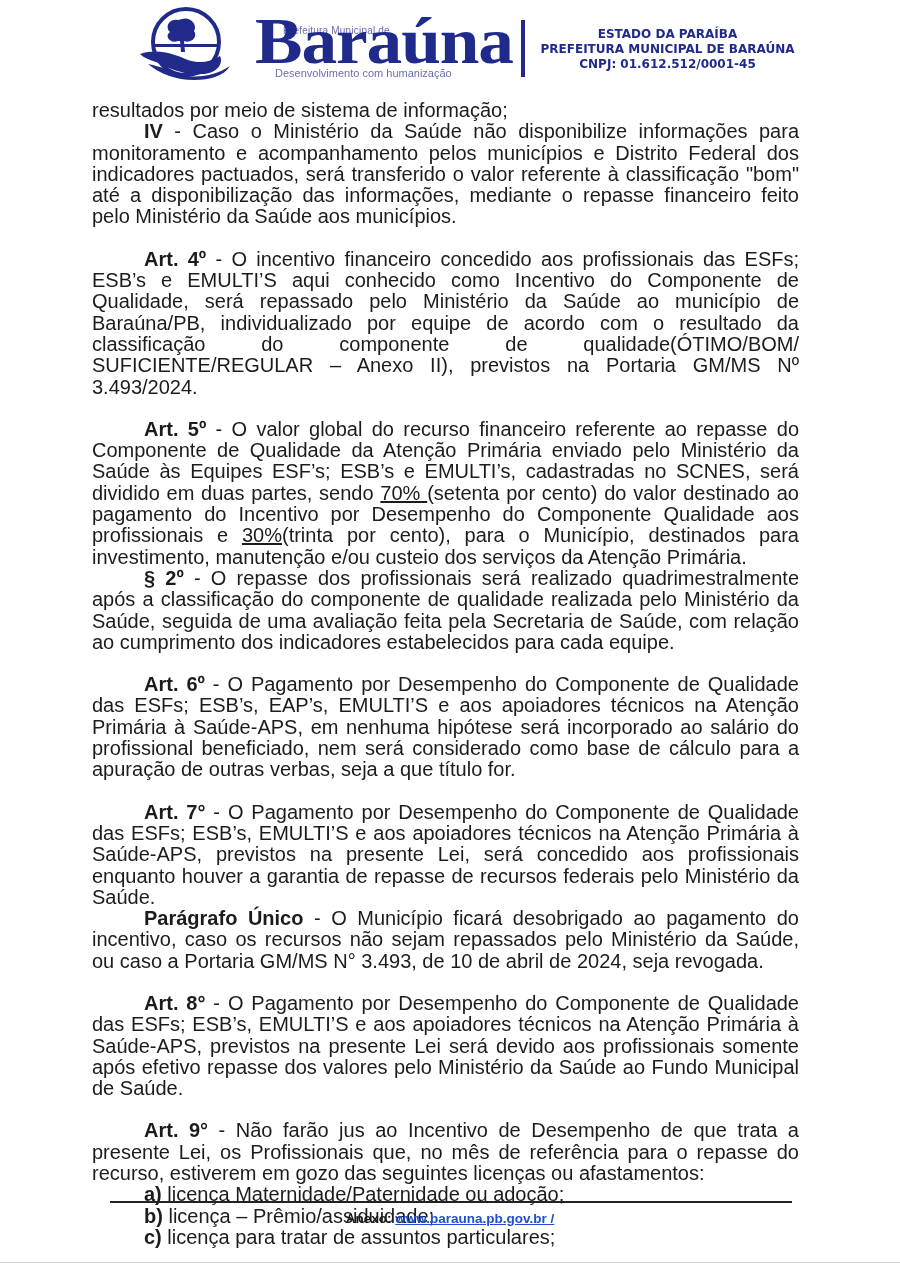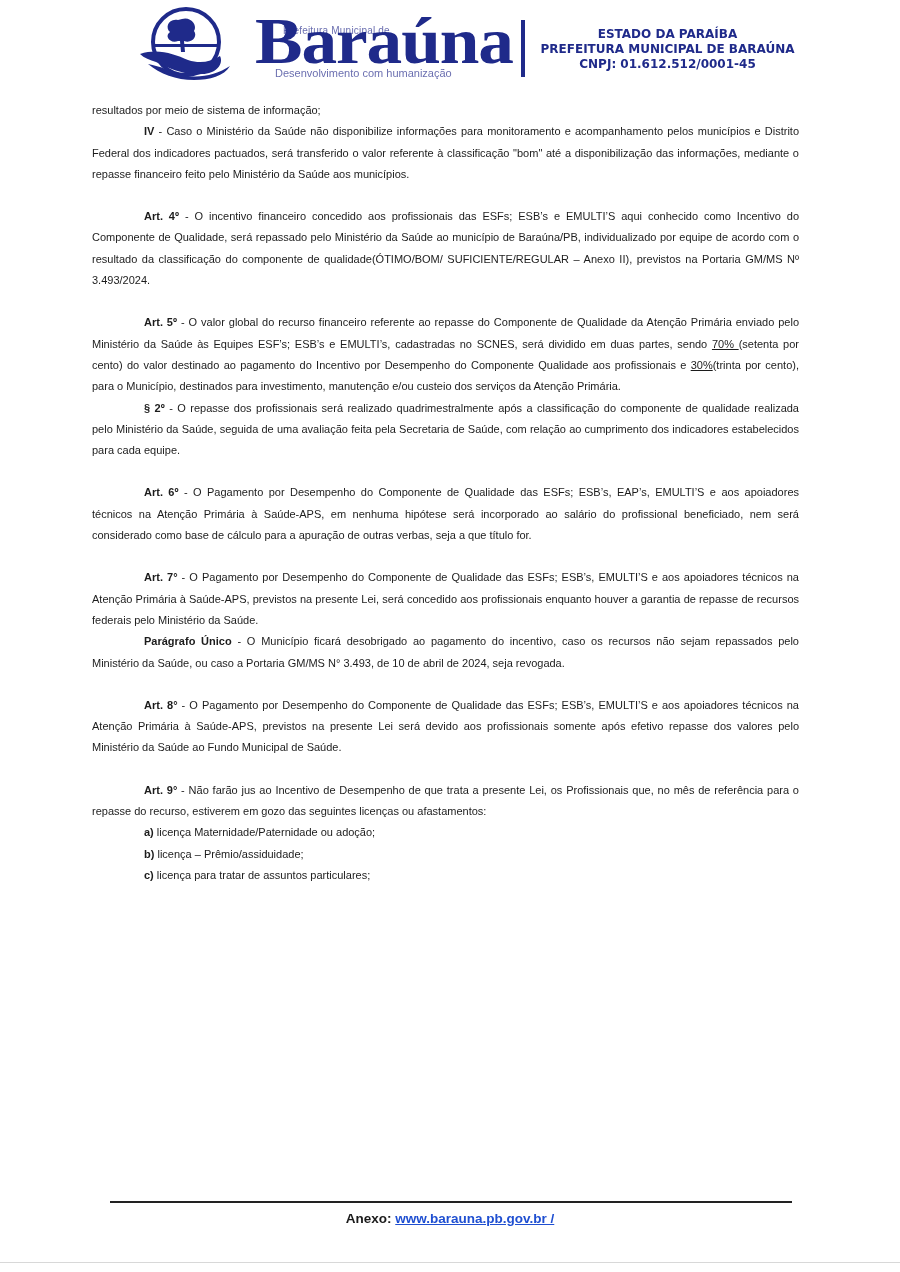--- a/index.html
+++ b/index.html
@@ -13,21 +13,21 @@
   .logo-name { position: absolute; left: 255px; top: 8px; font-family: "Liberation Serif", serif; font-weight: bold;
                font-size: 66px; line-height: 66px; color: #1f2a8a; letter-spacing: -1px; transform: scaleX(1.08); transform-origin: left top; }
   .logo-tagline { position: absolute; left: 275px; top: 67px; font-size: 11px; color: #6b6fb0; }
   .logo-divider { position: absolute; left: 521px; top: 20px; width: 4px; height: 57px; background: #1f2a8a; }
   .org-block { position: absolute; left: 530px; top: 27px; width: 275px; text-align: center;
                font-family: "DejaVu Sans", sans-serif; font-weight: bold; font-size: 12px; line-height: 15px; color: #1f2a8a; }
   .org-block div { white-space: nowrap; }
 
   
   .content { position: absolute; left: 92px; top: 100px; width: 707px;
-             font-family: "Liberation Sans", sans-serif; font-size: 11px; line-height: 21.3px; color: #1c1c1c; }
+             font-family: "Liberation Sans", sans-serif; font-size: 20px; line-height: 21.3px; color: #1c1c1c; }
   .p { margin: 0; text-align: justify; }
   .indent { text-indent: 52px; }
   .gap { height: 21px; }
   .b { font-weight: bold; }
   .u { text-decoration: underline; font-weight: normal; }
   .li { padding-left: 52px; margin: 0; }
 
   
   .footer-rule { position: absolute; left: 110px; top: 1201px; width: 682px; height: 2px; background: #222; }
   .footer { position: absolute; left: 0; top: 1209px; width: 900px; text-align: center;

